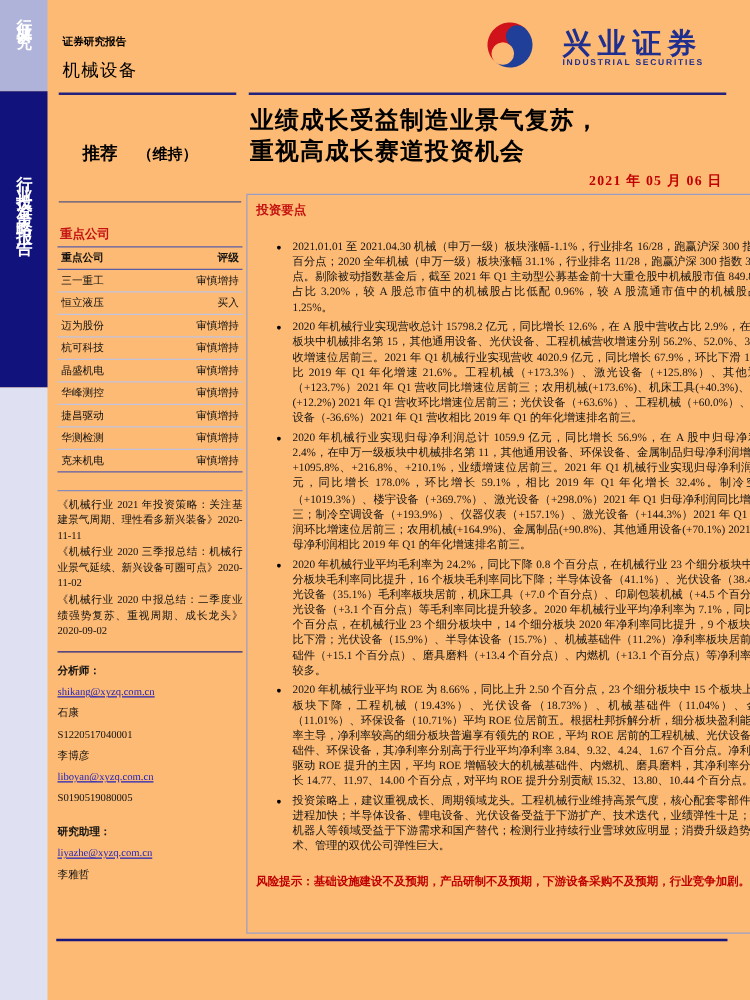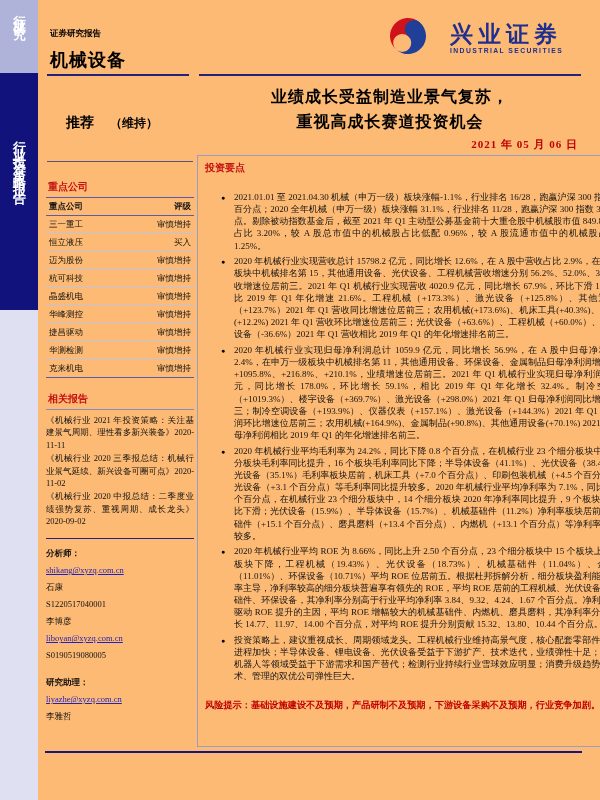--- a/index.html
+++ b/index.html
@@ -13,29 +13,29 @@
   .strip-mid{position:absolute;left:0;top:73px;width:38px;height:237px;background:#12127c;}
   .strip-rest{position:absolute;left:0;top:310px;width:38px;height:490px;background:#dfe1f2;}
   .v-text{
     writing-mode:vertical-rl;text-orientation:upright;color:#ffffff;font-weight:bold;
     font-size:13px;letter-spacing:6px;position:absolute;left:50%;transform:translateX(-50%);
   }
   .strip-top .v-text{top:5px;letter-spacing:4px;font-size:12.5px;}
   .strip-mid .v-text{top:58px;letter-spacing:7px;}
   
   .report-type{position:absolute;left:50px;top:28px;font-size:8.5px;font-weight:bold;color:#000;}
-  .industry{position:absolute;left:50px;top:48px;font-size:18px;font-weight:bold;color:#000;letter-spacing:1px;}
+  .industry{position:absolute;left:50px;top:48px;font-size:14px;font-weight:normal;color:#000;letter-spacing:1px;}
   .rule-left{position:absolute;left:47px;top:74px;width:142px;height:2px;background:#23237e;}
   .rule-right{position:absolute;left:199px;top:74px;width:382px;height:2px;background:#23237e;}
   .brand{position:absolute;left:388px;top:16px;display:flex;align-items:center;gap:16px;}
   .brand-txt{margin-left:6px;}
   .brand-name{font-size:23px;font-weight:bold;color:#1f2f8f;letter-spacing:5px;line-height:24px;font-family:"Liberation Serif",serif;}
   .brand-sub{font-size:6.8px;font-weight:bold;color:#1f2f8f;letter-spacing:1.4px;font-family:"Liberation Sans","DejaVu Sans",sans-serif;}
-  .doc-title{position:absolute;left:200px;top:84px;width:380px;text-align:center;
-    font-size:16px;font-weight:bold;color:#000;line-height:25px;letter-spacing:1px;}
+  .doc-title{position:absolute;left:200px;top:84px;width:380px;text-align:left;
+    font-size:19px;font-weight:bold;color:#000;line-height:25px;letter-spacing:1px;}
   .doc-date{position:absolute;left:200px;top:137px;width:378px;text-align:right;
     font-size:11px;font-weight:bold;color:#c00000;letter-spacing:1px;}
   .rating{position:absolute;left:66px;top:114px;font-size:14px;font-weight:bold;color:#000;}
   .rating .status{font-size:12px;margin-left:16px;}
   .rule-rating{position:absolute;left:47px;top:161px;width:146px;height:1px;background:#55557f;}
   
   .leftcol{position:absolute;left:46px;top:180px;width:148px;font-size:8.5px;}
   .red-h{color:#c41111;font-weight:bold;font-size:10px;margin:0 0 3px 2px;}
   .cotable{width:148px;border-top:1.4px solid #5c5ca6;border-bottom:1.4px solid #5c5ca6;margin-bottom:14px;}
   .trow{display:flex;justify-content:space-between;align-items:center;height:17px;
@@ -147,21 +147,20 @@
       <div class="trow">
           <span>华测检测</span>
           <span>审慎增持</span>
         </div>
       <div class="trow">
           <span>克来机电</span>
           <span>审慎增持</span>
         </div>
     </div>
 
-    <div class="red-h">相关报告</div>
     <div class="reports">
       <p>《机械行业 2021 年投资策略：关注基建景气周期、理性看多新兴装备》2020-11-11</p>
       <p>《机械行业 2020 三季报总结：机械行业景气延续、新兴设备可圈可点》2020-11-02</p>
       <p>《机械行业 2020 中报总结：二季度业绩强势复苏、重视周期、成长龙头》2020-09-02</p>
     </div>
 
     <div class="rule-nav"></div>
 
     <div class="team">
       <p class="lbl">分析师：</p>

